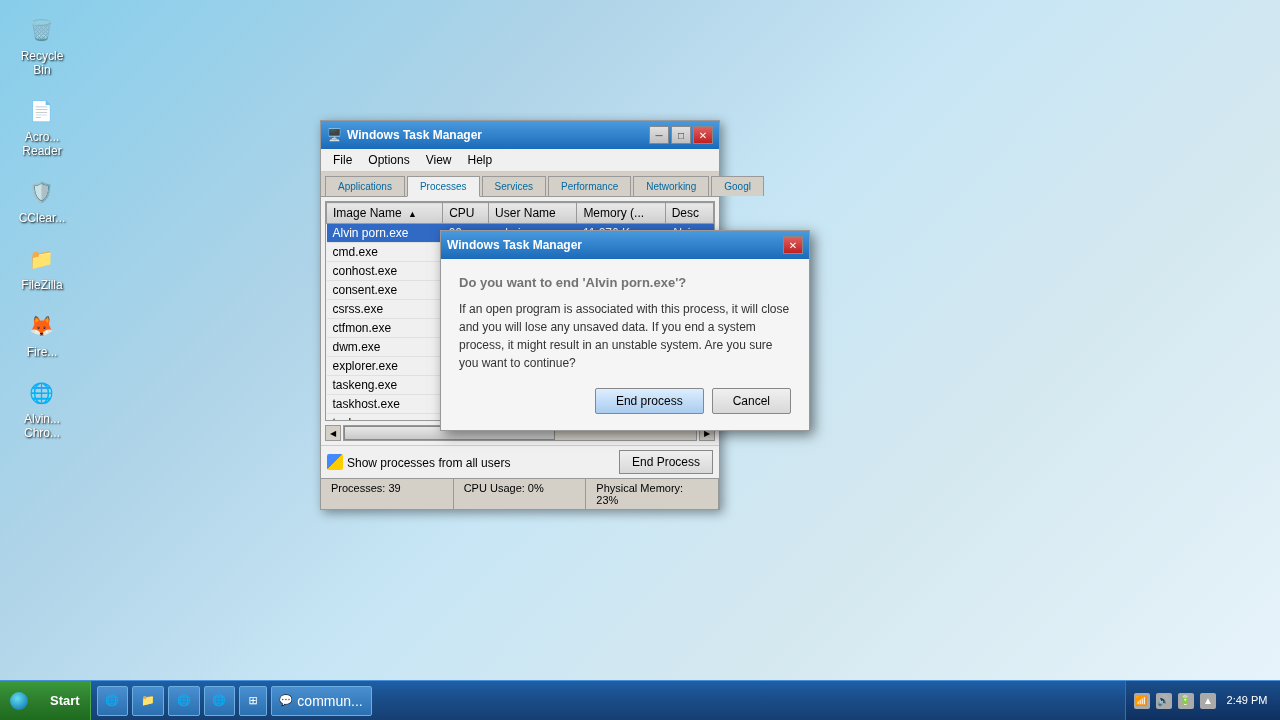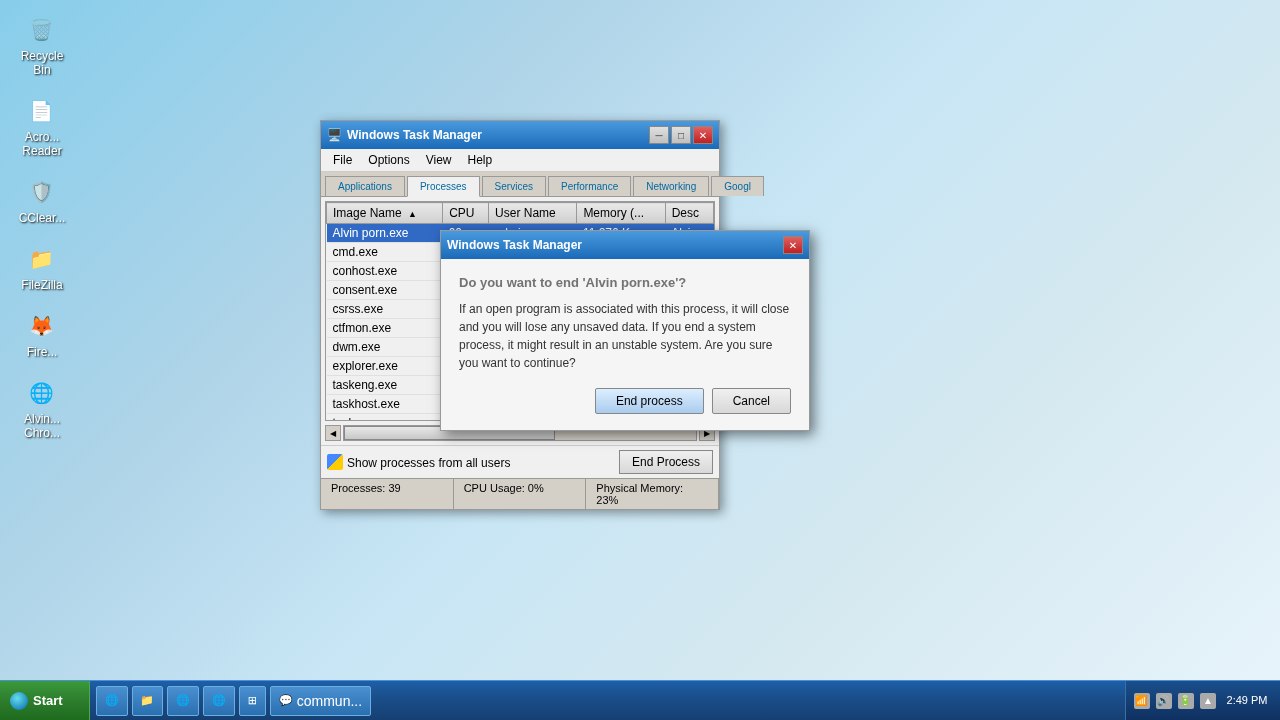--- a/index.html
+++ b/index.html
@@ -40,21 +40,21 @@
       height: 100%;
       padding: 0 10px;
       background: linear-gradient(to bottom, #3a9a3a 0%, #2d7d2d 50%, #1e6b1e 100%);
       border: none;
       color: white;
       font-weight: bold;
       font-size: 13px;
       cursor: pointer;
       display: flex;
       align-items: center;
-      gap: 5px;
+      gap: 22px;
       border-right: 1px solid #4aaa4a;
       min-width: 90px;
     }
 
     .start-orb {
       width: 18px;
       height: 18px;
       background: radial-gradient(circle at 40% 35%, #6de, #06a);
       border-radius: 50%;
     }

